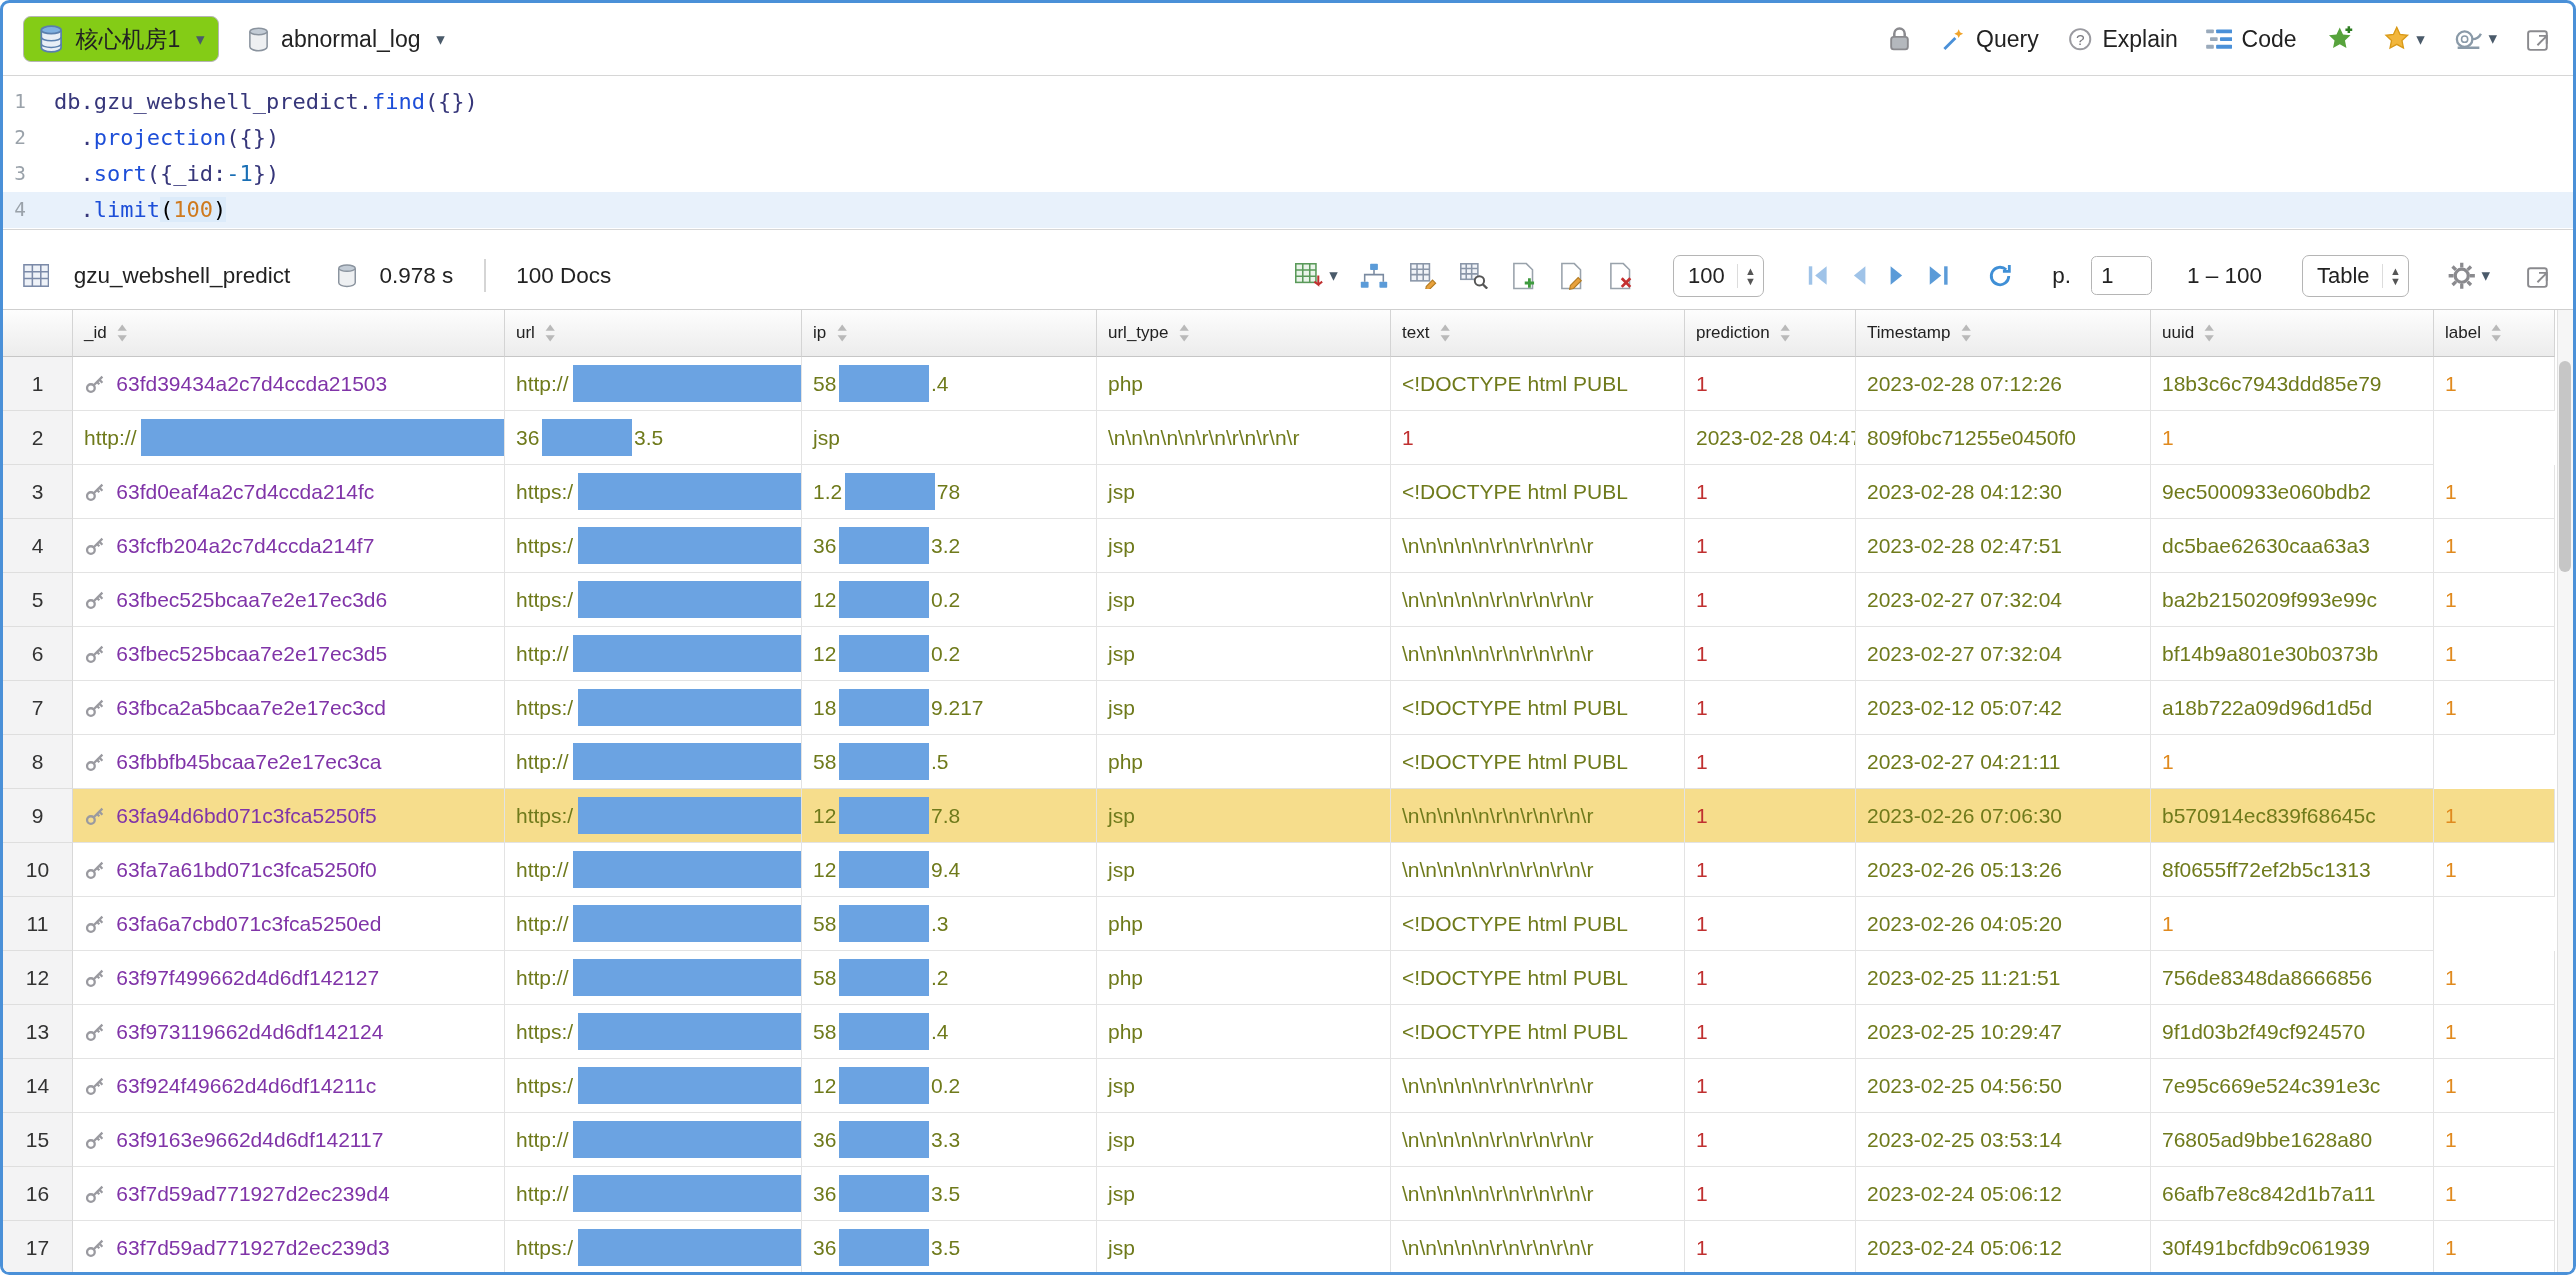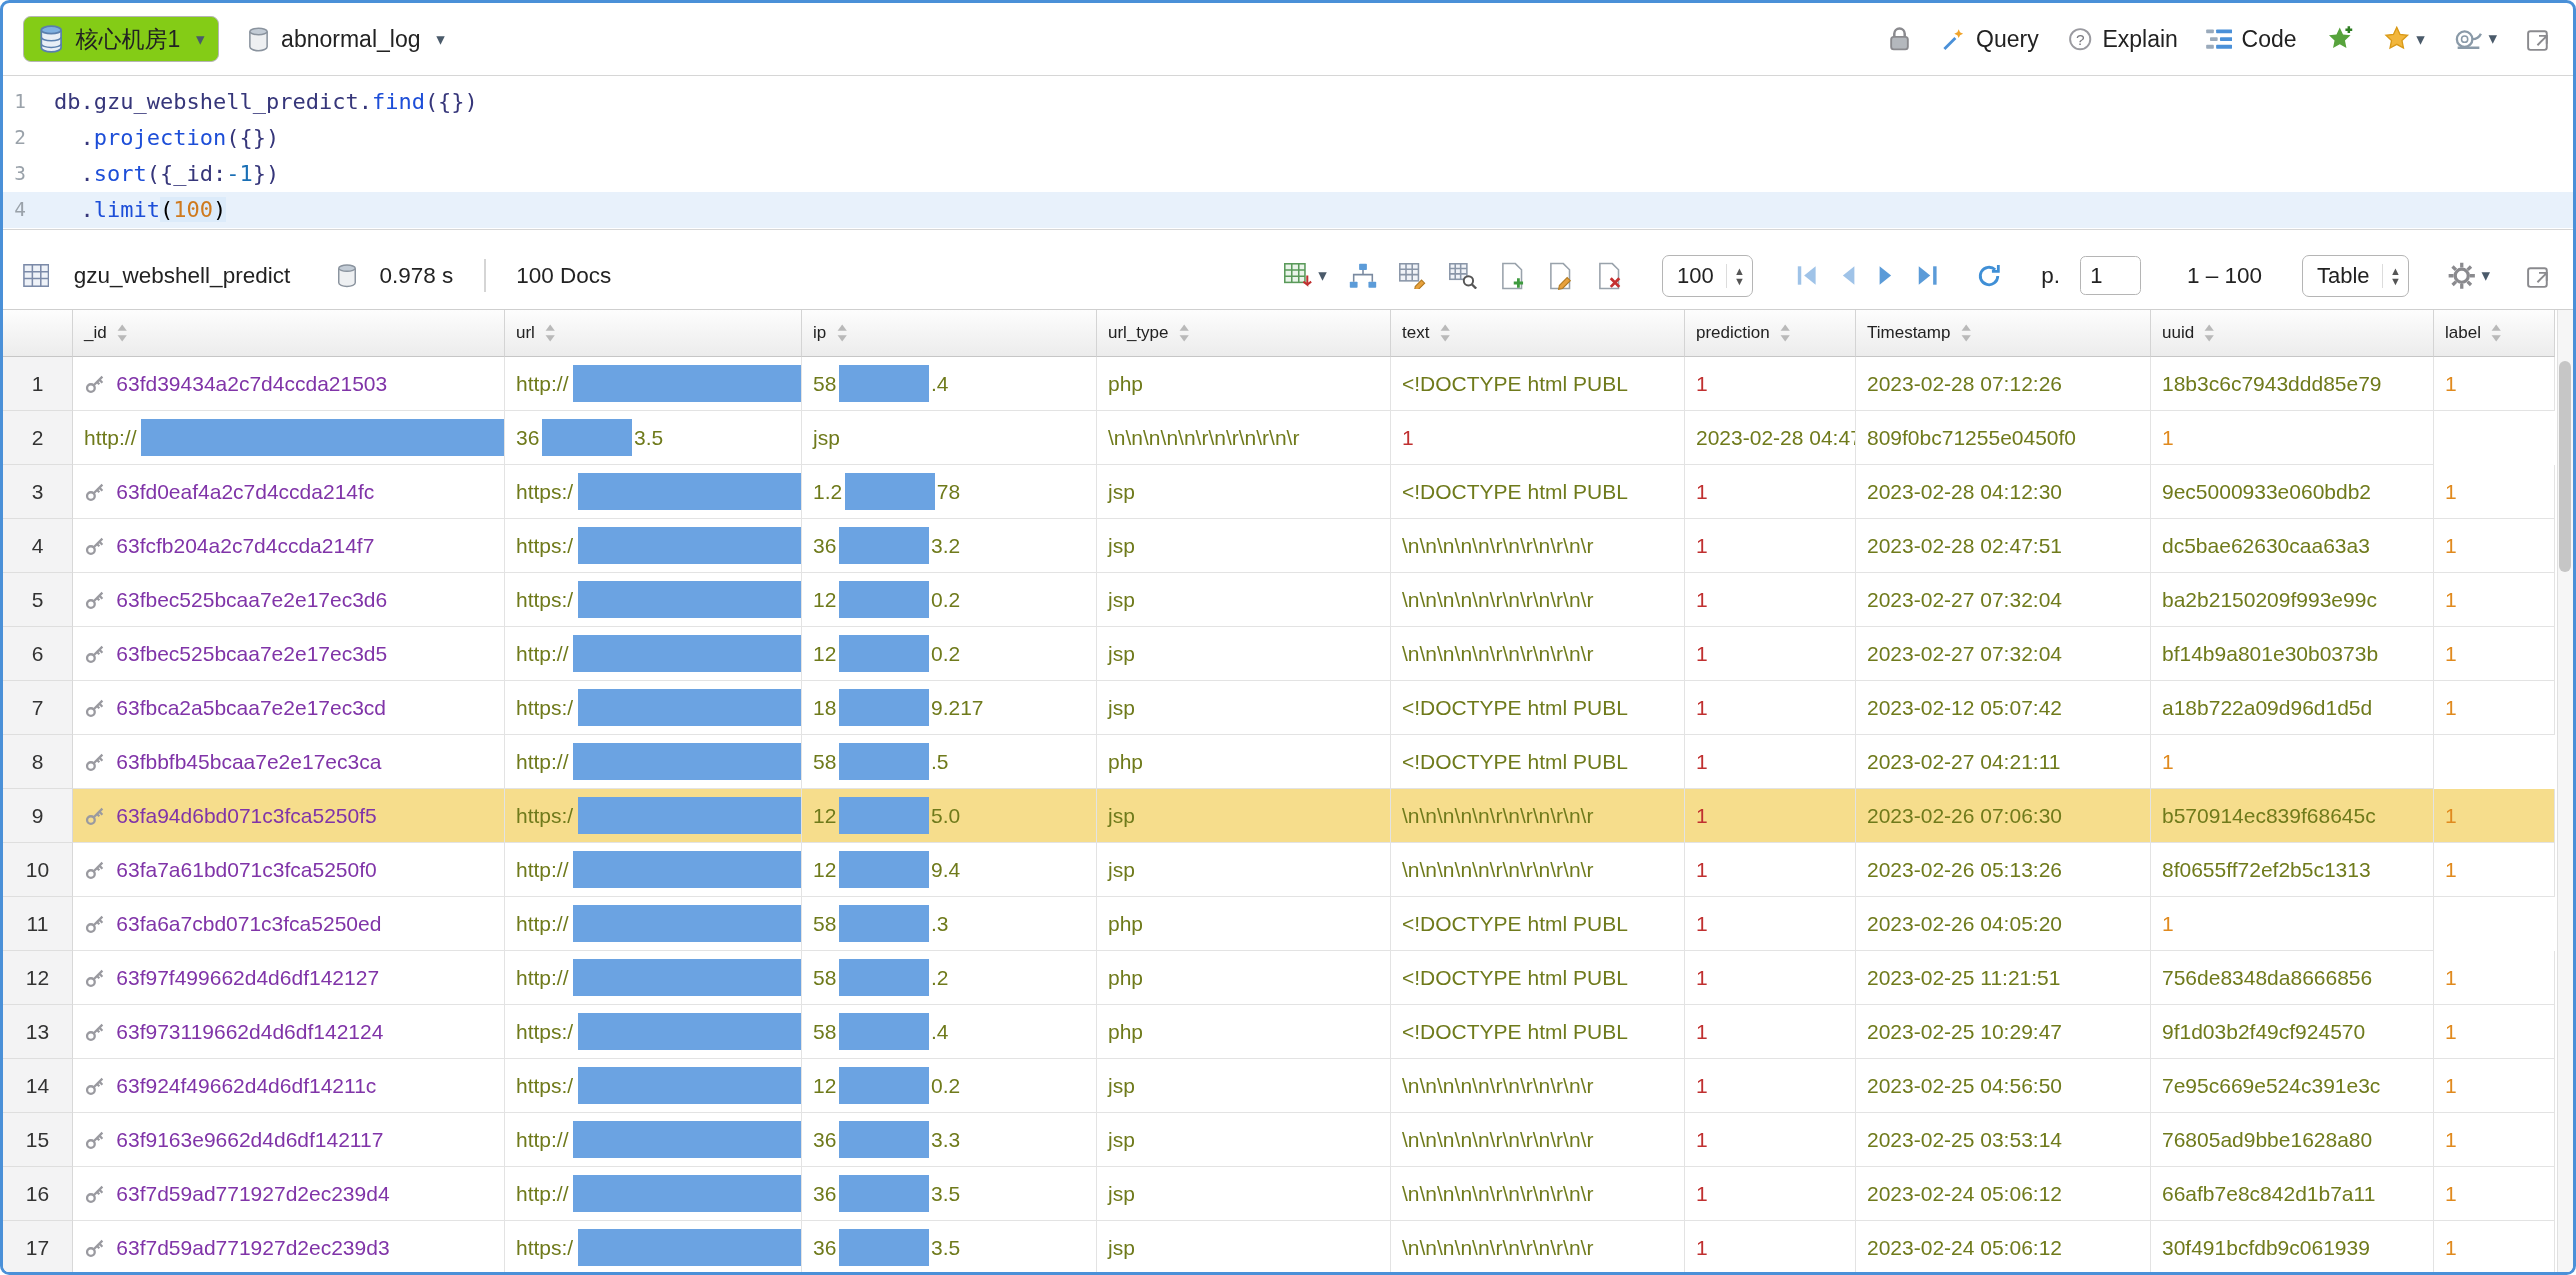--- a/index.html
+++ b/index.html
@@ -49,21 +49,21 @@
   .sel { display:flex; align-items:center; border:1.6px solid #b5b5b5; border-radius:7px;
          background:#fff; height:42px; padding-left:14px; margin-left:28px; font-size:22px; }
   .stepper { display:flex; flex-direction:column; margin-left:12.4px; border-left:1.6px solid #dcdcdc;
              padding:2.3px 7px; color:#555; }
   .stepper i { font-style:normal; font-size:11px; line-height:10px; }
   .navgrp { display:flex; align-items:center; gap:15.6px; margin-left:29.5px; }
   .refresh { margin-left:23px; }
   .plbl { margin-left:26.4px; }
   .pinput { width:61px; height:39px; border:1.6px solid #b5b5b5; border-radius:5.4px;
             font-size:22px; padding:0 9.3px; margin-left:7.8px; font-family:inherit; color:#222; }
-  .range { margin-left:34px; white-space:nowrap; }
+  .range { margin-left:23px; white-space:nowrap; }
   .gearbtn { margin-left:26.4px; }
   .maxbtn { margin-left:23px; }
 
   
   .table-area { flex:1; position:relative; overflow:hidden;
     --cols: 70px 432px 297px 295px 294px 294px 171px 295px 283px 121px; }
   .header-row, .data-row { display:grid; grid-template-columns:var(--cols); width:2553px; }
   .hcell { display:flex; align-items:center; gap:9.3px; padding-left:11px; height:47px;
            background:linear-gradient(#fdfdfd,#ececec); border-right:0.8px solid #d4d4d4;
            border-bottom:0.8px solid #c6c6c6; font-size:17px; color:#222; overflow:hidden; white-space:nowrap; }
@@ -685,21 +685,21 @@
             </span>
             <span>63fa94d6bd071c3fca5250f5</span>
           </div>
           <div class="cell olive">
             <span>https:/</span>
             <span class="redact url-redact"></span>
           </div>
           <div class="cell olive">
             <span>12</span>
             <span class="redact ip-redact"></span>
-            <span>5.0</span>
+            <span>7.8</span>
           </div>
           <div class="cell olive">jsp</div>
           <div class="cell olive">\n\n\n\n\n\r\n\r\n\r\n\r</div>
           <div class="cell predv">1</div>
           <div class="cell olive">2023-02-26 07:06:30</div>
           <div class="cell olive">b570914ec839f68645c</div>
           <div class="cell lblv">1</div>
         </div>
         <div class="data-row">
           <div class="cell rownum">10</div>

